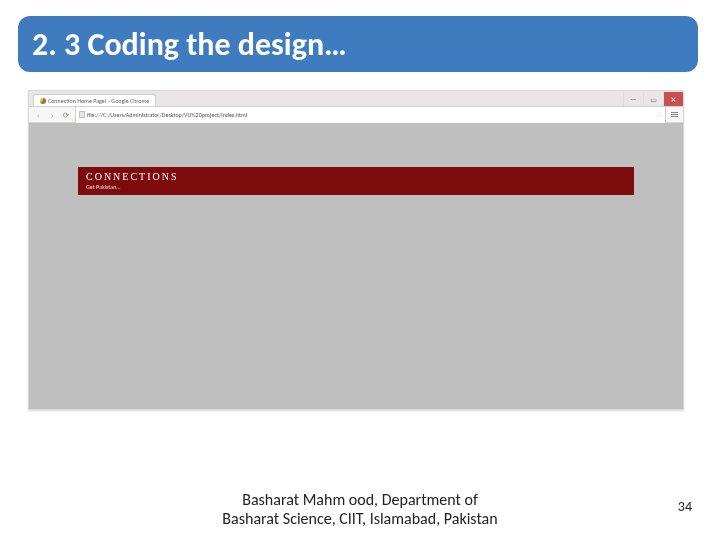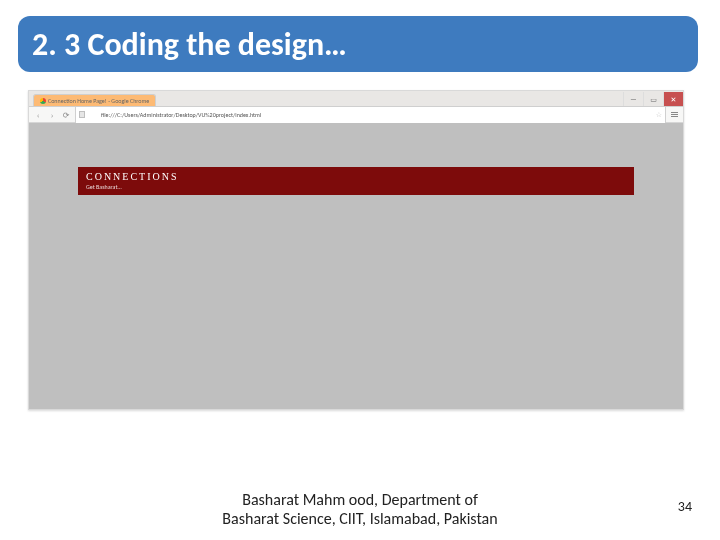--- a/index.html
+++ b/index.html
@@ -30,21 +30,21 @@
     display: flex; flex-direction: column;
   }
   .tab-strip {
     height: 16px; background: #e9e7e5;
     border-bottom: 1px solid #cfcfcf;
     display: flex; align-items: flex-end;
     padding-left: 4px;
     position: relative;
   }
   .tab {
-    height: 12px; background: #fdba74;
+    height: 12px; background: #ffffff;
     border: 1px solid #cfcfcf; border-bottom: none;
     border-radius: 3px 3px 0 0;
     font-size: 6px; color: #666;
     padding: 0 6px; display: flex; align-items: center; gap: 2px; justify-content: space-between;
   }
   .chrome-icon {
     width: 6px; height: 6px; border-radius: 50%;
     background: conic-gradient(#ea4335 0deg 120deg, #34a853 120deg 240deg, #fbbc05 240deg 360deg);
     display: inline-block;
   }
@@ -64,21 +64,21 @@
     border-bottom: 1px solid #d6d6d6;
     display: flex; align-items: center; gap: 4px;
     padding: 0 4px;
   }
   .nav-btn {
     width: 10px; height: 10px; color: #8a8a8a; font-size: 8px; line-height: 10px; text-align: center;
   }
   .addr-bar {
     flex: 1; height: 11px; background: #fff;
     border: 1px solid #d0d0d0; border-radius: 2px;
-    display: flex; align-items: center; gap: 16px;
+    display: flex; align-items: center; gap: 2px;
     padding: 17px 3px;
     font-size: 6px; color: #555;
   }
   .file-icon {
     width: 6px; height: 7px; background: #e6e6e6; border: 1px solid #bfbfbf; display: inline-block;
   }
   .star-icon { color: #bbb; font-size: 7px; }
   .menu-icon {
     width: 9px; display: flex; flex-direction: column; gap: 1px; align-items: center; justify-content: center;
   }
@@ -154,21 +154,21 @@
       <div class="menu-icon">
         <span></span>
           <span></span>
           <span></span>
       </div>
     </div>
 
     <div class="page-area">
       <div class="page-banner">
         <div class="banner-logo">CONNECTIONS</div>
-        <div class="banner-sub">Get Basharat…</div>
+        <div class="banner-sub">Get Pakistan…</div>
       </div>
     </div>
 
   </div>
 
   <div class="footer-credit">
     <span>Basharat Mahm ood, Department of</span><br>
     <span>Basharat Science, CIIT, Islamabad, Pakistan</span>
   </div>
 

